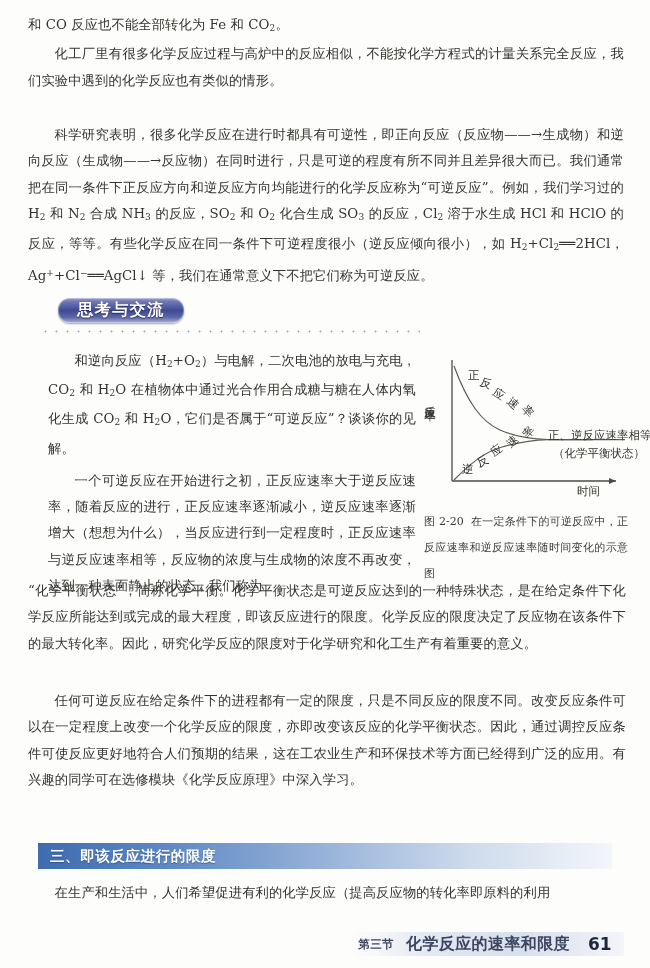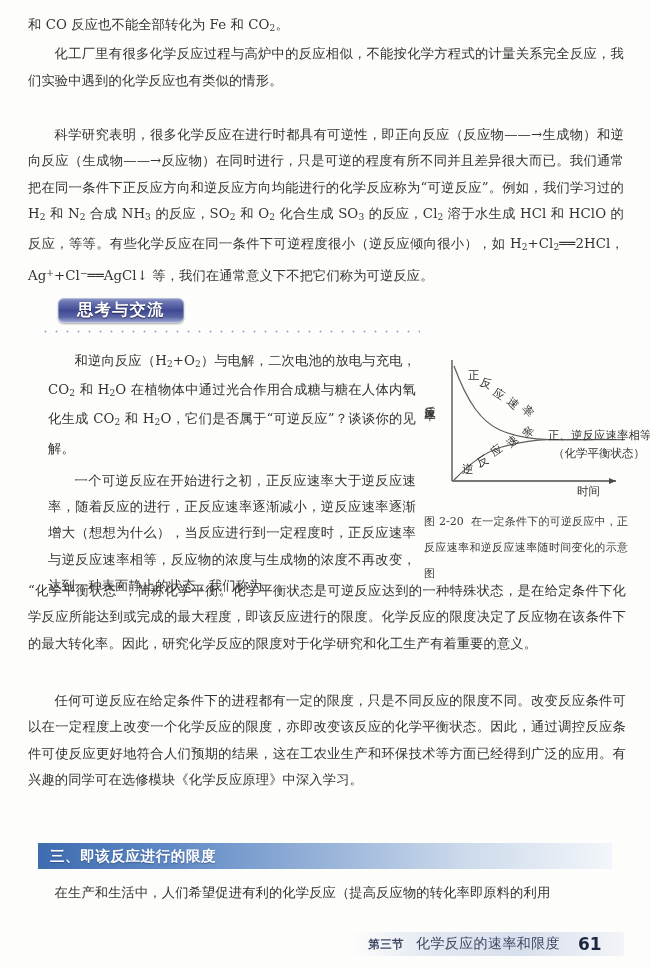--- a/index.html
+++ b/index.html
@@ -42,21 +42,21 @@
   #intro-block {
     position: absolute;
     left: 28px; top: 122px; width: 596px;
   }
 
   
   #think-header {
     position: absolute;
     left: 58px; top: 298px;
     width: 126px; height: 25px;
-    border-radius: 6px;
+    border-radius: 12px;
     background: linear-gradient(180deg,#9aa3cc 0%, #6f79b4 14%, #3f4a93 50%, #5a64a6 76%, #aab2d8 100%);
     box-shadow: 0 1px 2px rgba(0,0,0,.35), inset 0 0 0 1px rgba(255,255,255,.35);
     display: flex; align-items: center; justify-content: center;
   }
   #think-header span {
     color: #ffffff;
     font-family: "DejaVu Sans", "Liberation Sans", sans-serif;
     font-weight: bold;
     font-size: 16px;
     letter-spacing: 1.5px;
@@ -129,21 +129,21 @@
     background: linear-gradient(90deg, rgba(226,231,241,0) 0%, rgba(223,229,240,.85) 28%, rgba(214,222,236,.95) 62%, rgba(232,236,244,.5) 100%);
     border-radius: 2px;
   }
   #footer .f-sec {
     font-family: "DejaVu Sans", "Liberation Sans", sans-serif;
     font-size: 11.5px; font-weight: bold; color: #3c4660;
     letter-spacing: .4px;
   }
   #footer .f-title {
     font-family: "DejaVu Sans", "Liberation Sans", sans-serif;
-    font-size: 14px; font-weight: normal; color: #3c4660;
+    font-size: 16px; font-weight: bold; color: #3c4660;
     margin-left: 12px; letter-spacing: .4px;
   }
   #footer .f-page {
     font-family: "DejaVu Sans", "Liberation Sans", sans-serif;
     font-size: 17px; font-weight: bold; color: #1d2740;
     margin-left: 18px; margin-right: 6px;
   }
 
   
   .figtxt {

